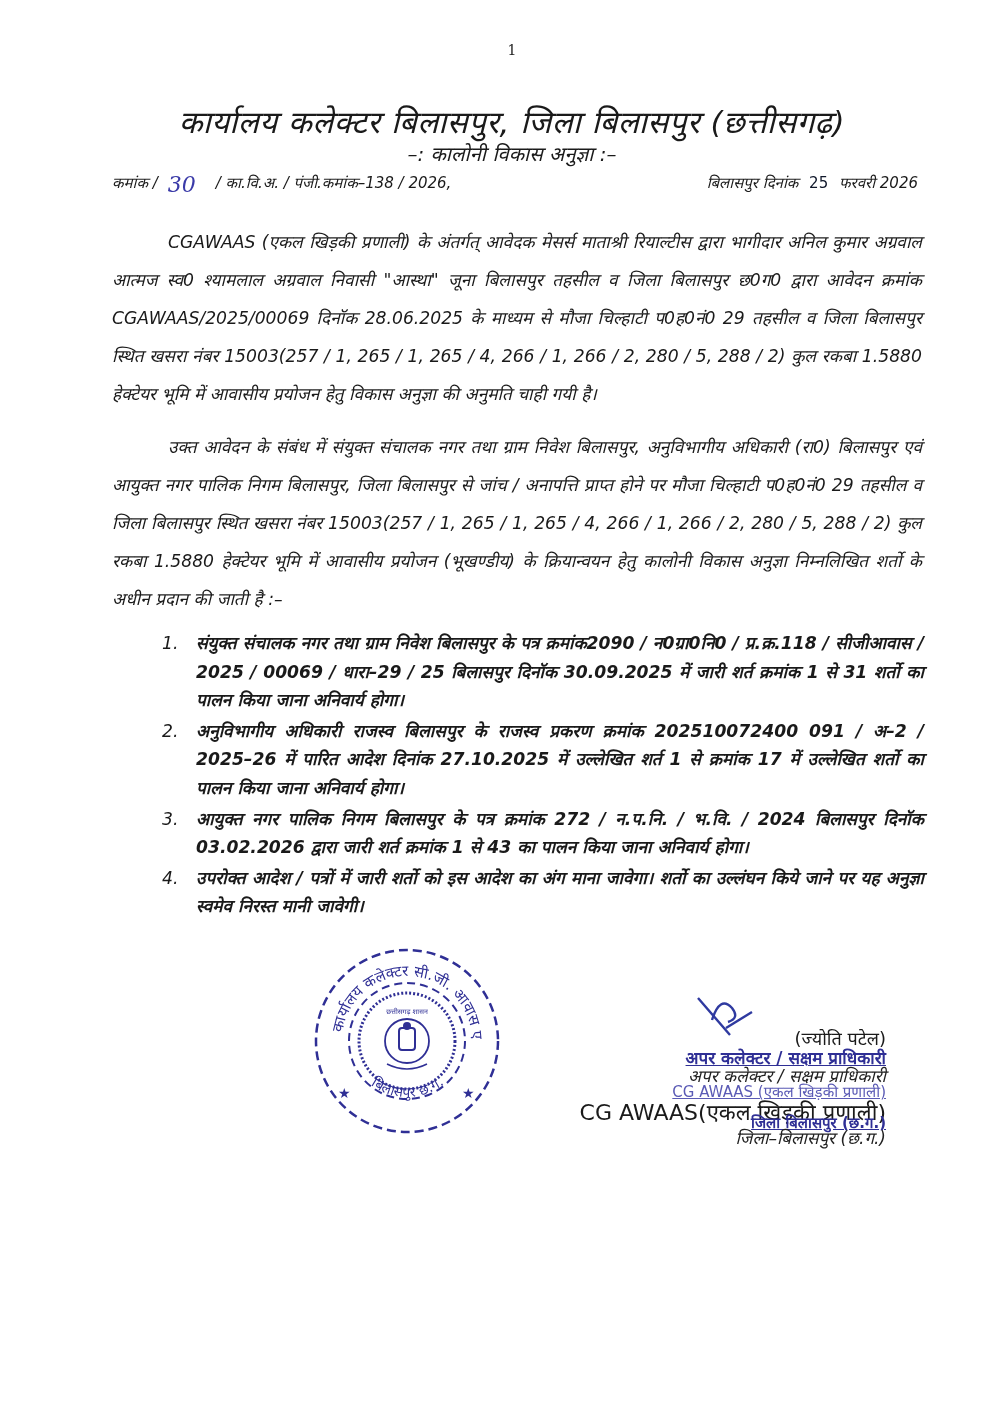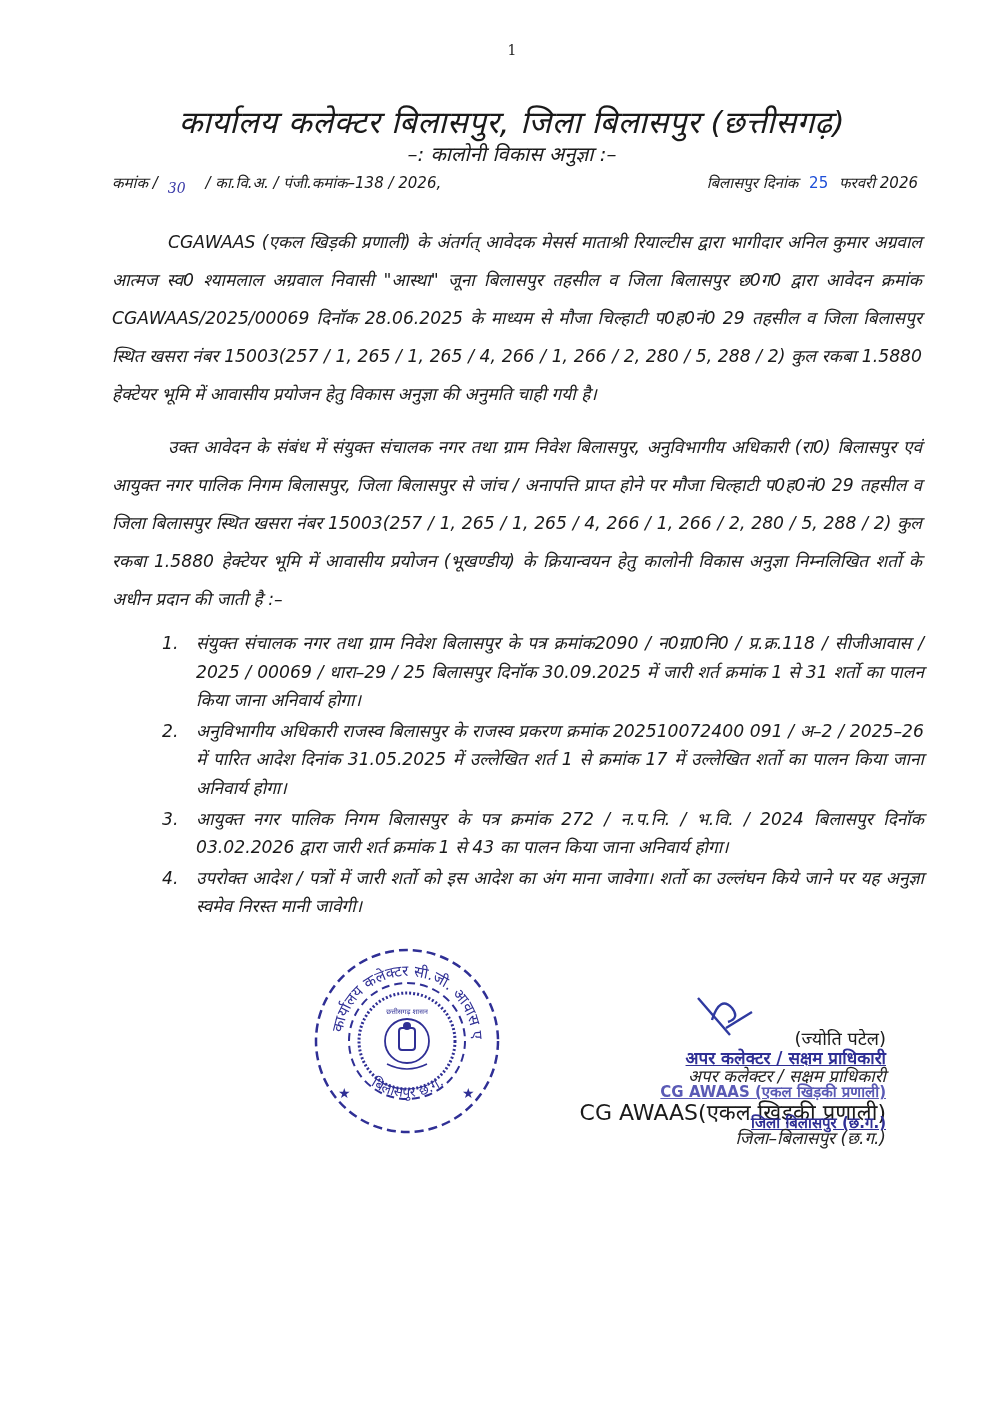--- a/index.html
+++ b/index.html
@@ -7,33 +7,33 @@
          font-family: "DejaVu Sans", "Liberation Sans", sans-serif; color: #1a1a1a; }
   .page-num { position: absolute; top: 42px; left: 0; width: 1024px; text-align: center;
               font-family: "DejaVu Serif", serif; font-size: 14px; }
   .title { position: absolute; top: 100px; left: 0; width: 1024px; text-align: center;
            font-size: 31px; font-style: italic; letter-spacing: 0.5px; }
   .subtitle { position: absolute; top: 140px; left: 0; width: 1024px; text-align: center;
               font-size: 20px; font-style: italic; }
   .refline { position: absolute; top: 172px; left: 112px; width: 806px; font-size: 15px;
              font-style: italic; display: flex; justify-content: space-between; }
   .ref-left { display: flex; align-items: flex-start; gap: 6px; }
-  .handwritten { color: #3a3aa8; font-size: 14px; font-family: "DejaVu Serif", serif;
-                 font-style: italic; margin: 8px 14px 0 4px; }
-  .hand-date { color: #1d4ed8; font-style: normal; margin: 8px 6px; }
+  .handwritten { color: #3a3aa8; font-size: 22px; font-family: "DejaVu Serif", serif;
+                 font-style: italic; margin: 0 14px 0 4px; }
+  .hand-date { color: #0f172a; font-style: normal; margin: 8px 6px; }
   .para { position: absolute; left: 112px; width: 810px; font-size: 17.2px; font-style: italic;
           line-height: 38px; text-align: justify; text-align-last: left; }
   .para .indent { display: inline-block; width: 56px; }
   .p1 { top: 223px; }
   .p2 { top: 428px; }
   .conditions { position: absolute; top: 629px; left: 162px; width: 762px; margin: 0; padding: 0;
                 list-style: none; font-size: 17.2px; font-style: italic; line-height: 28.6px; }
   .conditions li { display: flex; margin-bottom: 2px; }
   .conditions .num { width: 34px; flex-shrink: 0; }
-  .conditions .txt { flex: 1; text-align: justify; }
+  .conditions .txt { flex: 1; text-align: justify; font-weight: bold; }
   .stamp { position: absolute; left: 312px; top: 946px; width: 190px; height: 190px; }
   .signblock { position: absolute; left: 540px; top: 990px; width: 330px; height: 160px; }
   .sig-scribble { position: absolute; left: 150px; top: 0; }
   .sign-line { position: absolute; left: 16px; width: 330px; text-align: right; white-space: nowrap; }
   .ink { color: #2f2f95; font-weight: bold; text-decoration: underline; }
   .print { color: #222; font-style: italic; }
 </style>
 </head>
 <body>
 
@@ -63,21 +63,21 @@
   <span class="indent"></span><span>उक्त आवेदन के संबंध में संयुक्त संचालक नगर तथा ग्राम निवेश बिलासपुर, अनुविभागीय अधिकारी (रा0) बिलासपुर एवं आयुक्त नगर पालिक निगम बिलासपुर, जिला बिलासपुर से जांच / अनापत्ति प्राप्त होने पर मौजा चिल्हाटी प0ह0नं0 29 तहसील व जिला बिलासपुर स्थित खसरा नंबर 15003(257 / 1, 265 / 1, 265 / 4, 266 / 1, 266 / 2, 280 / 5, 288 / 2) कुल रकबा 1.5880 हेक्टेयर भूमि में आवासीय प्रयोजन (भूखण्डीय) के क्रियान्वयन हेतु कालोनी विकास अनुज्ञा निम्नलिखित शर्तो के अधीन प्रदान की जाती है :–</span>
 </div>
 
 <ol class="conditions">
   <li>
     <span class="num">1.</span>
     <span class="txt">संयुक्त संचालक नगर तथा ग्राम निवेश बिलासपुर के पत्र क्रमांक2090 / न0ग्रा0नि0 / प्र.क्र.118 / सीजीआवास / 2025 / 00069 / धारा–29 / 25 बिलासपुर दिनॉक 30.09.2025 में जारी शर्त क्रमांक 1 से 31 शर्तो का पालन किया जाना अनिवार्य होगा।</span>
   </li>
   <li>
     <span class="num">2.</span>
-    <span class="txt">अनुविभागीय अधिकारी राजस्व बिलासपुर के राजस्व प्रकरण क्रमांक 202510072400 091 / अ–2 / 2025–26 में पारित आदेश दिनांक 31.05.2025 में उल्लेखित शर्त 1 से क्रमांक 17 में उल्लेखित शर्तो का पालन किया जाना अनिवार्य होगा।</span>
+    <span class="txt">अनुविभागीय अधिकारी राजस्व बिलासपुर के राजस्व प्रकरण क्रमांक 202510072400 091 / अ–2 / 2025–26 में पारित आदेश दिनांक 27.10.2025 में उल्लेखित शर्त 1 से क्रमांक 17 में उल्लेखित शर्तो का पालन किया जाना अनिवार्य होगा।</span>
   </li>
   <li>
     <span class="num">3.</span>
     <span class="txt">आयुक्त नगर पालिक निगम बिलासपुर के पत्र क्रमांक 272 / न.प.नि. / भ.वि. / 2024 बिलासपुर दिनॉक 03.02.2026 द्वारा जारी शर्त क्रमांक 1 से 43 का पालन किया जाना अनिवार्य होगा।</span>
   </li>
   <li>
     <span class="num">4.</span>
     <span class="txt">उपरोक्त आदेश / पत्रों में जारी शर्तो को इस आदेश का अंग माना जावेगा। शर्तो का उल्लंघन किये जाने पर यह अनुज्ञा स्वमेव निरस्त मानी जावेगी।</span>
   </li>
 </ol>
@@ -107,17 +107,17 @@
   </svg>
 </div>
 
 <div class="signblock">
   <svg class="sig-scribble" width="70" height="50" viewBox="0 0 70 50">
     <path d="M 8 8 L 40 45 M 22 30 Q 30 5 42 18 Q 50 28 38 32 M 36 38 L 62 22" fill="none" stroke="#2f3aa0" stroke-width="2.4"></path>
   </svg>
   <div class="sign-line" style="top:36px;font-size:18px;">(ज्योति पटेल)</div>
   <div class="sign-line ink" style="top:56px;font-size:17px;">अपर कलेक्टर / सक्षम प्राधिकारी</div>
   <div class="sign-line print" style="top:74px;font-size:17px;">अपर कलेक्टर / सक्षम प्राधिकारी</div>
-  <div class="sign-line ink" style="top:91px;font-size:15px;font-weight:bold;color:#5a5ab5;">CG AWAAS (एकल खिड़की प्रणाली)</div>
+  <div class="sign-line ink" style="top:91px;font-size:15px;font-weight:normal;color:#5a5ab5;">CG AWAAS (एकल खिड़की प्रणाली)</div>
   <div class="sign-line" style="top:106px;font-size:22px;">CG AWAAS(एकल खिड़की प्रणाली)</div>
   <div class="sign-line ink" style="top:122px;font-size:15px;">जिला बिलासपुर (छ.ग.)</div>
   <div class="sign-line print" style="top:136px;font-size:17px;">जिला–बिलासपुर (छ.ग.)</div>
 </div>
 
 </body></html>

